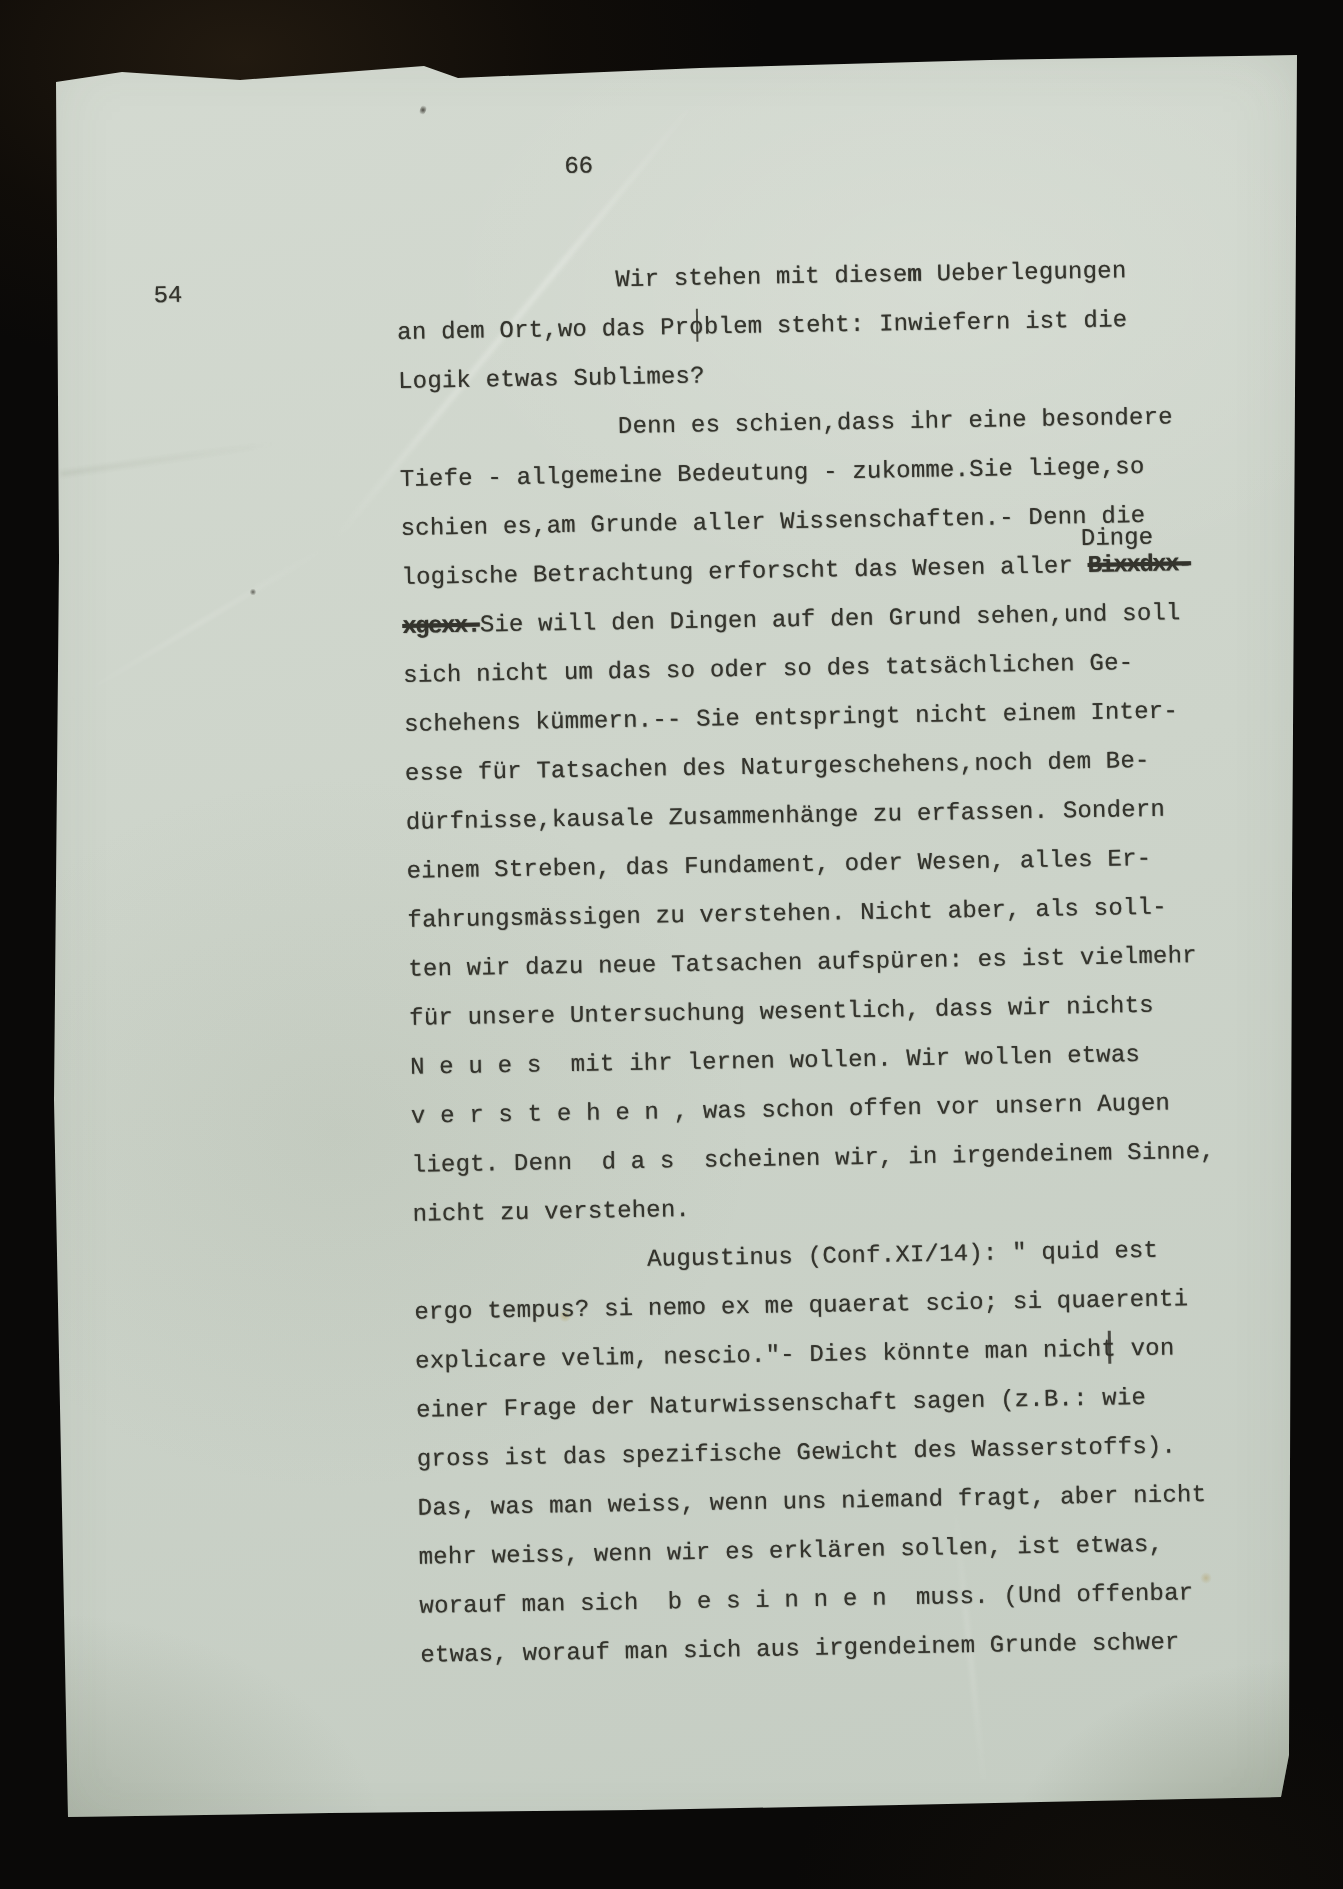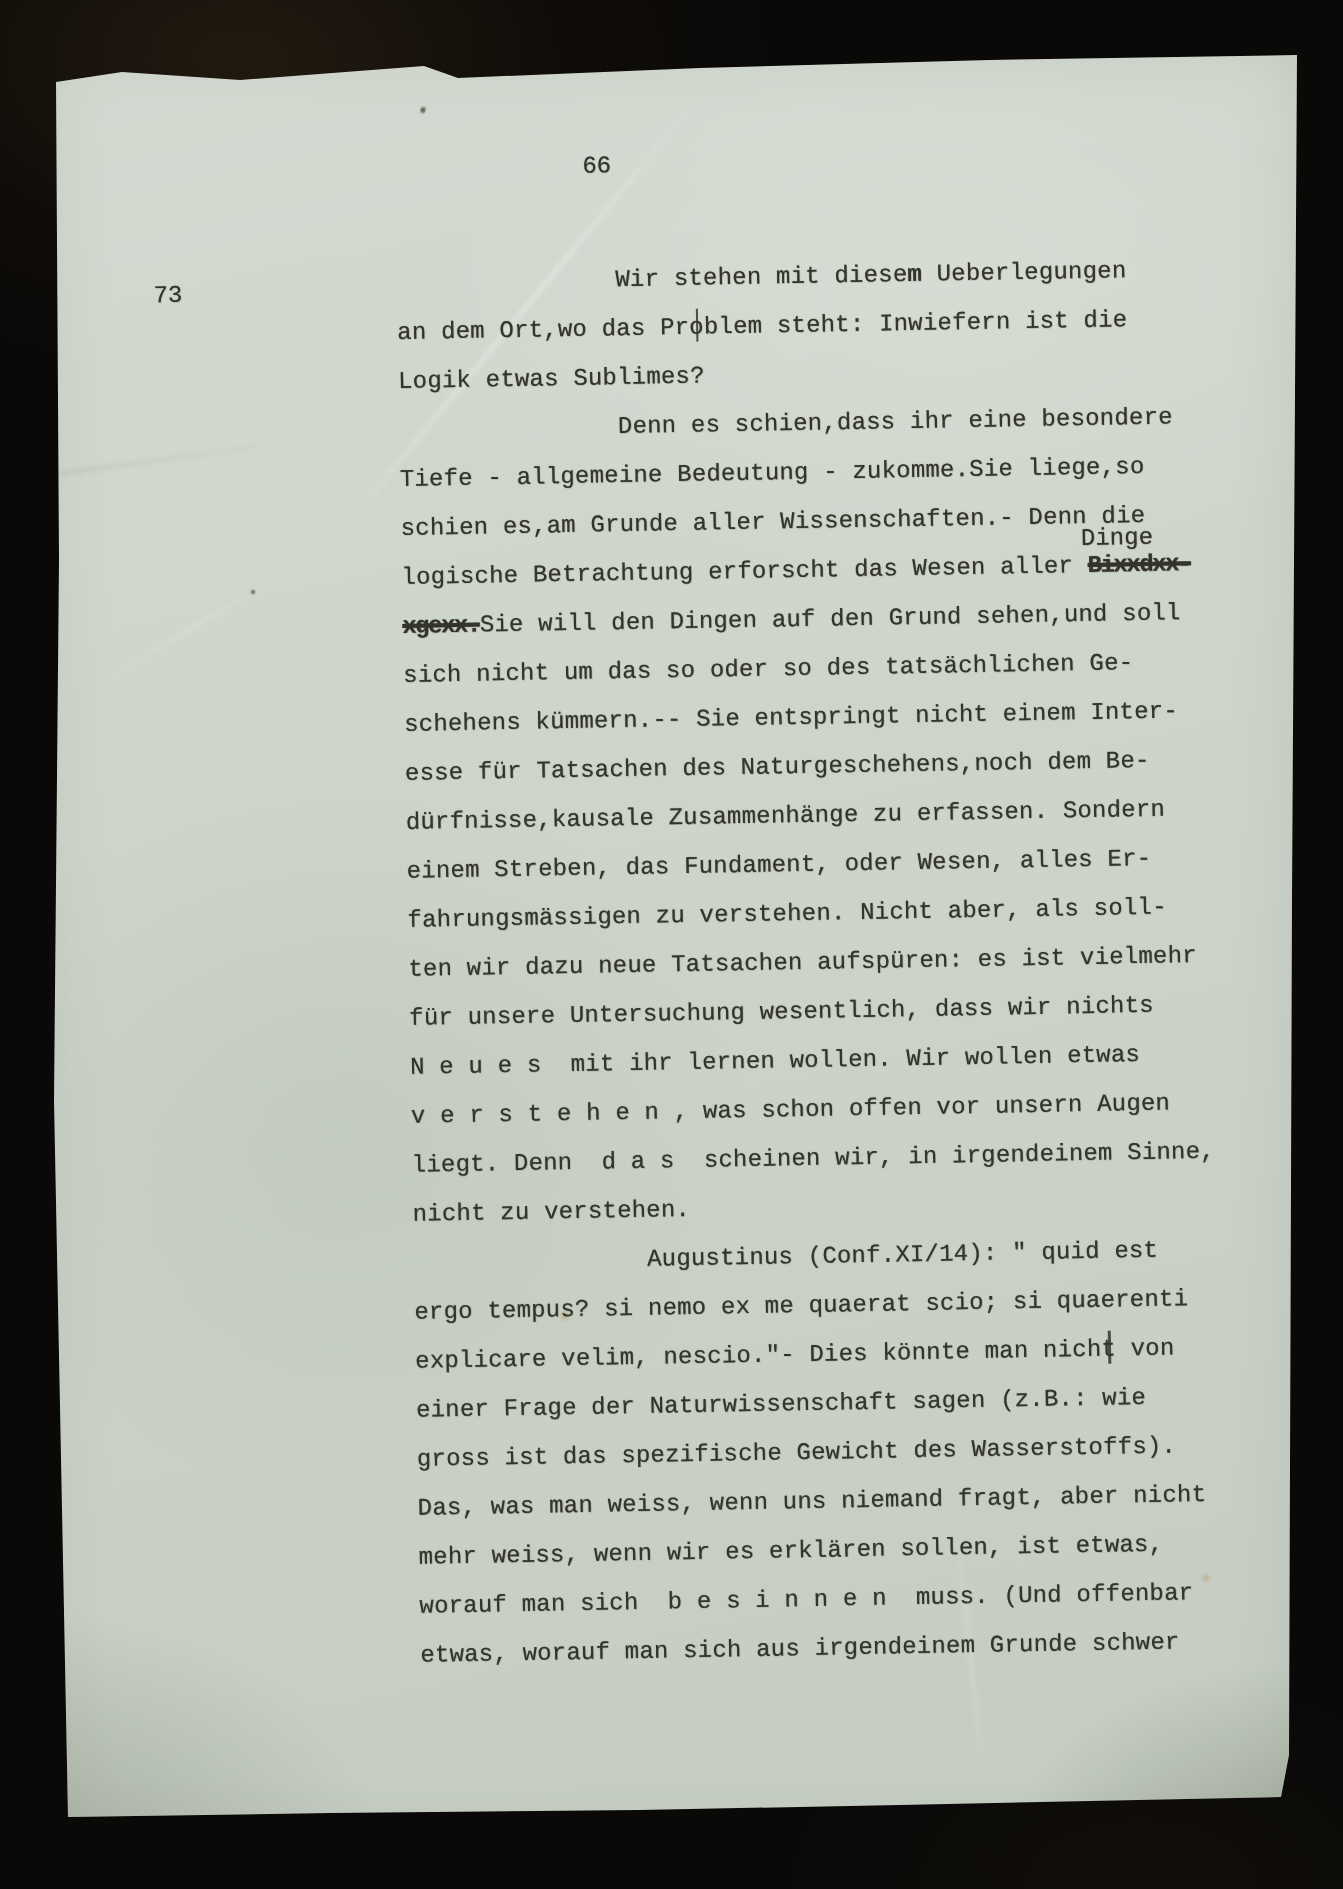--- a/index.html
+++ b/index.html
@@ -42,21 +42,21 @@
   .s3{left:420px;top:104px;width:6px;height:12px;background:radial-gradient(circle,rgba(45,42,35,0.8),rgba(45,42,35,0) 70%);transform:rotate(20deg);}
   .s4{left:250px;top:588px;width:6px;height:8px;background:radial-gradient(circle,rgba(50,48,40,0.7),rgba(50,48,40,0) 70%);}
 
   .textlayer{
     position:absolute;inset:0;
     transform:rotate(-1deg);transform-origin:400px 950px;
     color:#34342d;font-size:24px;
     text-shadow:0 0 1px rgba(42,42,35,0.55), 0.7px 0.7px 0 rgba(42,42,35,0.15);
   }
   .tline{position:absolute;left:408px;white-space:pre;letter-spacing:0.2px;}
-  .pagenum{position:absolute;left:578px;top:156px;margin-left:18px;}
+  .pagenum{position:absolute;left:578px;top:156px;}
   .marginnum{position:absolute;left:165px;top:278px;}
   .insertion{position:absolute;left:1088px;top:537px;white-space:pre;}
   .strike{font-weight:bold;text-decoration:line-through;text-decoration-thickness:3.5px;letter-spacing:-1.5px;}
   .bold{font-weight:bold;}
   .ov{position:relative;display:inline-block;}
   .ov::after{content:"";position:absolute;left:46%;top:-18%;width:2.6px;height:120%;background:currentColor;opacity:.85;}
 </style>
 </head>
 <body>
 
@@ -66,21 +66,21 @@
     <div class="crease c2"></div>
     <div class="crease c3"></div>
     <div class="crease c4"></div>
     <div class="stain s1"></div>
     <div class="stain s2"></div>
     <div class="stain s3"></div>
     <div class="stain s4"></div>
 
     <div class="textlayer">
       <div class="pagenum">66</div>
-      <div class="marginnum">73</div>
+      <div class="marginnum">54</div>
       <div class="insertion">Dinge</div>
       <div>
           <div class="tline" style="top: 270px;"><span>               Wir stehen mit diese</span><span class="bold">m</span><span> Ueberlegungen</span></div>
           <div class="tline" style="top: 319px;"><span>an dem Ort,wo das Pr</span><span class="ov">o</span><span>blem steht: Inwiefern ist die</span></div>
           <div class="tline" style="top: 368px;"><span>Logik etwas Sublimes?</span></div>
           <div class="tline" style="top: 417px;"><span>               Denn es schien,dass ihr eine besondere</span></div>
           <div class="tline" style="top: 466px;"><span>Tiefe - allgemeine Bedeutung - zukomme.Sie liege,so</span></div>
           <div class="tline" style="top: 515px;"><span>schien es,am Grunde aller Wissenschaften.- Denn die</span></div>
           <div class="tline" style="top: 564px;"><span>logische Betrachtung erforscht das Wesen aller </span><span class="strike">Bixxdxx-</span></div>
           <div class="tline" style="top: 613px;"><span class="strike">xgexx.</span><span>Sie will den Dingen auf den Grund sehen,und soll</span></div>

